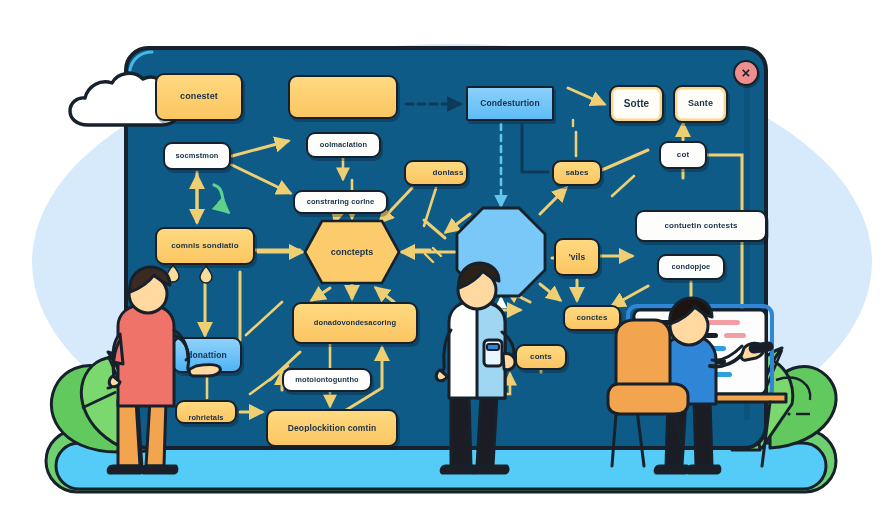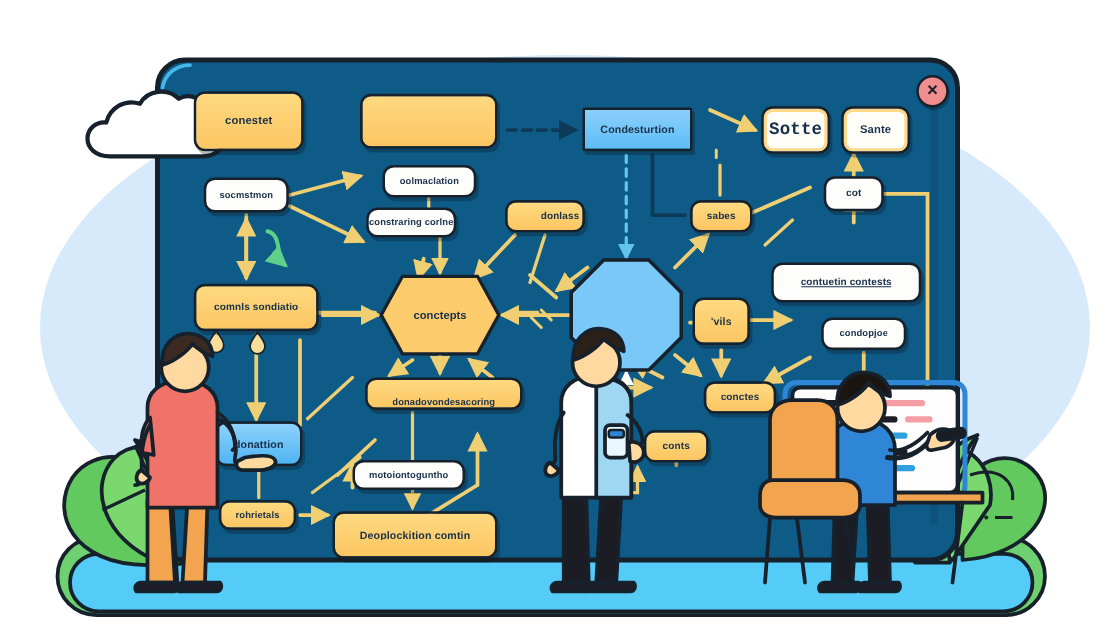--- a/index.html
+++ b/index.html
@@ -192,72 +192,72 @@
   <div>
     <div class="node n-yellow" style="left:155px;top:73px;width:88px;height:48px;font-size:9px;">
         <span class="label">conestet</span>
       </div>
     <div class="node n-yellow" style="left:288px;top:75px;width:110px;height:44px;font-size:9px;">
         <span class="label"></span>
       </div>
     <div class="node n-lightblue" style="left:466px;top:86px;width:88px;height:35px;font-size:8.5px;">
         <span class="label">Condesturtion</span>
       </div>
-    <div class="node n-whiteyellow" style="left:609px;top:85px;width:55px;height:38px;font-size:14px;font-family:Liberation Mono, monospace;">
+    <div class="node n-whiteyellow" style="left:609px;top:85px;width:55px;height:38px;font-size:10px;">
         <span class="label">Sotte</span>
       </div>
     <div class="node n-whiteyellow" style="left:673px;top:85px;width:55px;height:38px;font-size:9px;">
         <span class="label">Sante</span>
       </div>
     <div class="node n-white" style="left:163px;top:142px;width:68px;height:28px;font-size:7.5px;">
         <span class="label">socmstmon</span>
       </div>
     <div class="node n-white" style="left:306px;top:132px;width:75px;height:26px;font-size:7.5px;">
         <span class="label">oolmaclation</span>
       </div>
     <div class="node n-yellow" style="left:404px;top:160px;width:64px;height:26px;font-size:8px;padding-left:24px;">
         <span class="label">donlass</span>
       </div>
     <div class="node n-yellow" style="left:552px;top:160px;width:50px;height:26px;font-size:8px;">
         <span class="label">sabes</span>
       </div>
     <div class="node n-white" style="left:659px;top:141px;width:48px;height:28px;font-size:8px;">
         <span class="label">cot</span>
       </div>
-    <div class="node n-white" style="left:293px;top:166px;width:72px;height:24px;font-size:7.5px;">
+    <div class="node n-white" style="left:293px;top:190px;width:95px;height:24px;font-size:7.5px;">
         <span class="label">constraring corlne</span>
       </div>
     <div class="node n-yellow" style="left:155px;top:227px;width:100px;height:38px;font-size:8px;">
         <span class="label">comnls sondiatio</span>
       </div>
-    <div class="node n-white" style="left:617px;top:210px;width:120px;height:32px;font-size:8px;text-decoration:underline;">
+    <div class="node n-white" style="left:635px;top:210px;width:132px;height:32px;font-size:8px;">
         <span class="label">contuetin contests</span>
       </div>
     <div class="node n-white" style="left:657px;top:254px;width:68px;height:26px;font-size:7.5px;">
         <span class="label">condopjoe</span>
       </div>
     <div class="node n-yellow" style="left:554px;top:238px;width:46px;height:38px;font-size:8.5px;">
         <span class="label">'vils</span>
       </div>
-    <div class="node n-yellow" style="left:292px;top:302px;width:126px;height:26px;font-size:7.5px;align-items:flex-end;">
+    <div class="node n-yellow" style="left:292px;top:302px;width:126px;height:42px;font-size:7.5px;">
         <span class="label">donadovondesacoring</span>
       </div>
     <div class="node n-yellow" style="left:563px;top:305px;width:58px;height:26px;font-size:8px;">
         <span class="label">conctes</span>
       </div>
     <div class="node n-blue" style="left:172px;top:337px;width:70px;height:36px;font-size:8.5px;">
         <span class="label">donattion</span>
       </div>
     <div class="node n-white" style="left:282px;top:368px;width:90px;height:24px;font-size:7.5px;">
         <span class="label">motoiontoguntho</span>
       </div>
     <div class="node n-yellow" style="left:515px;top:344px;width:52px;height:26px;font-size:8px;">
         <span class="label">conts</span>
       </div>
-    <div class="node n-yellow" style="left:175px;top:400px;width:62px;height:24px;font-size:7.5px;">
+    <div class="node n-yellow" style="left:175px;top:400px;width:62px;height:24px;font-size:7.5px;align-items:flex-end;">
         <span class="label">rohrietals</span>
       </div>
     <div class="node n-yellow" style="left:266px;top:409px;width:132px;height:38px;font-size:8.5px;">
         <span class="label">Deoplockition  comtin</span>
       </div>
   </div>
 
   <svg class="layer" viewBox="0 0 896 512">
     <g>
       <polygon points="322,221 382,221 399,252 382,283 322,283 305,252" fill="#fbcb6c" stroke="#17212b" stroke-width="2.6"></polygon>

